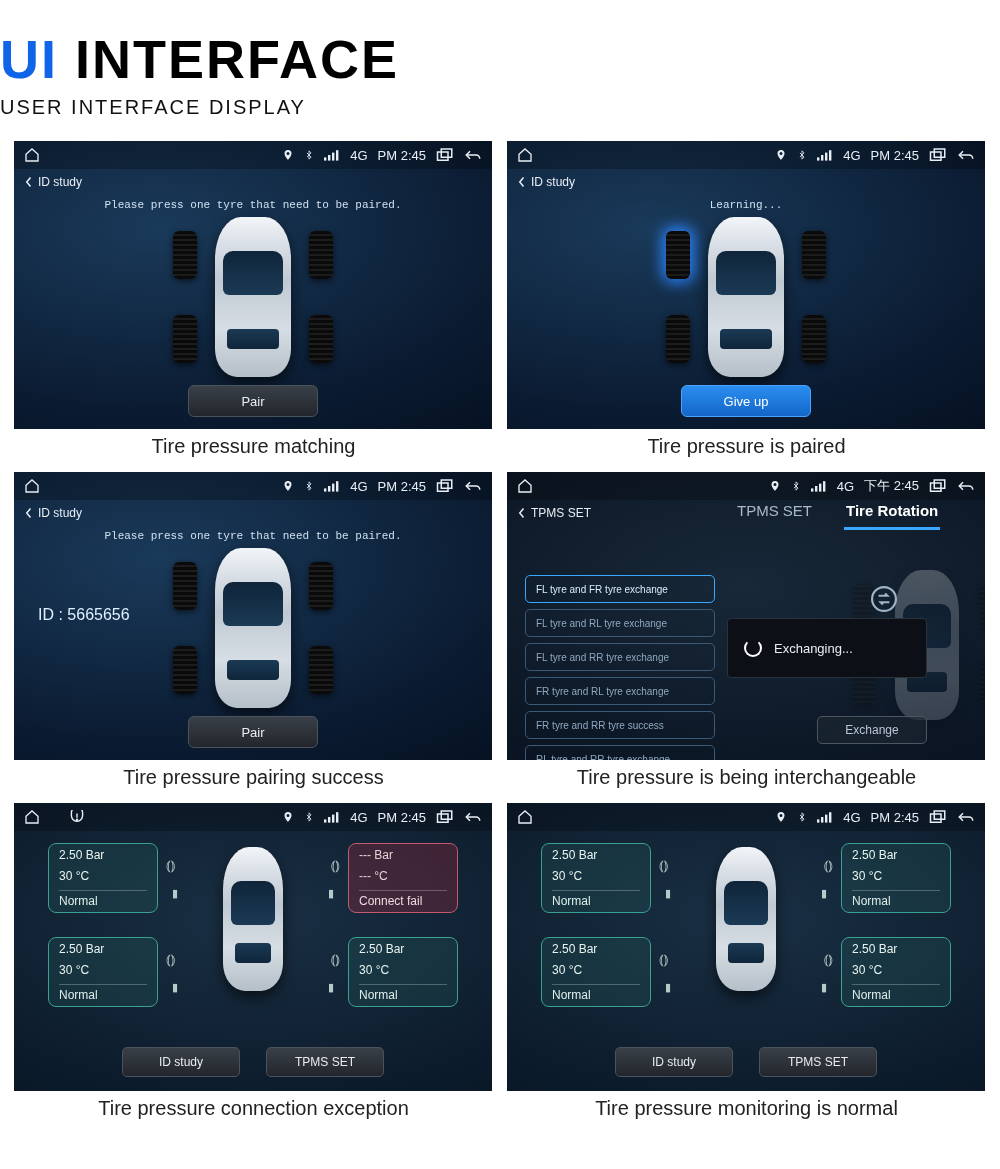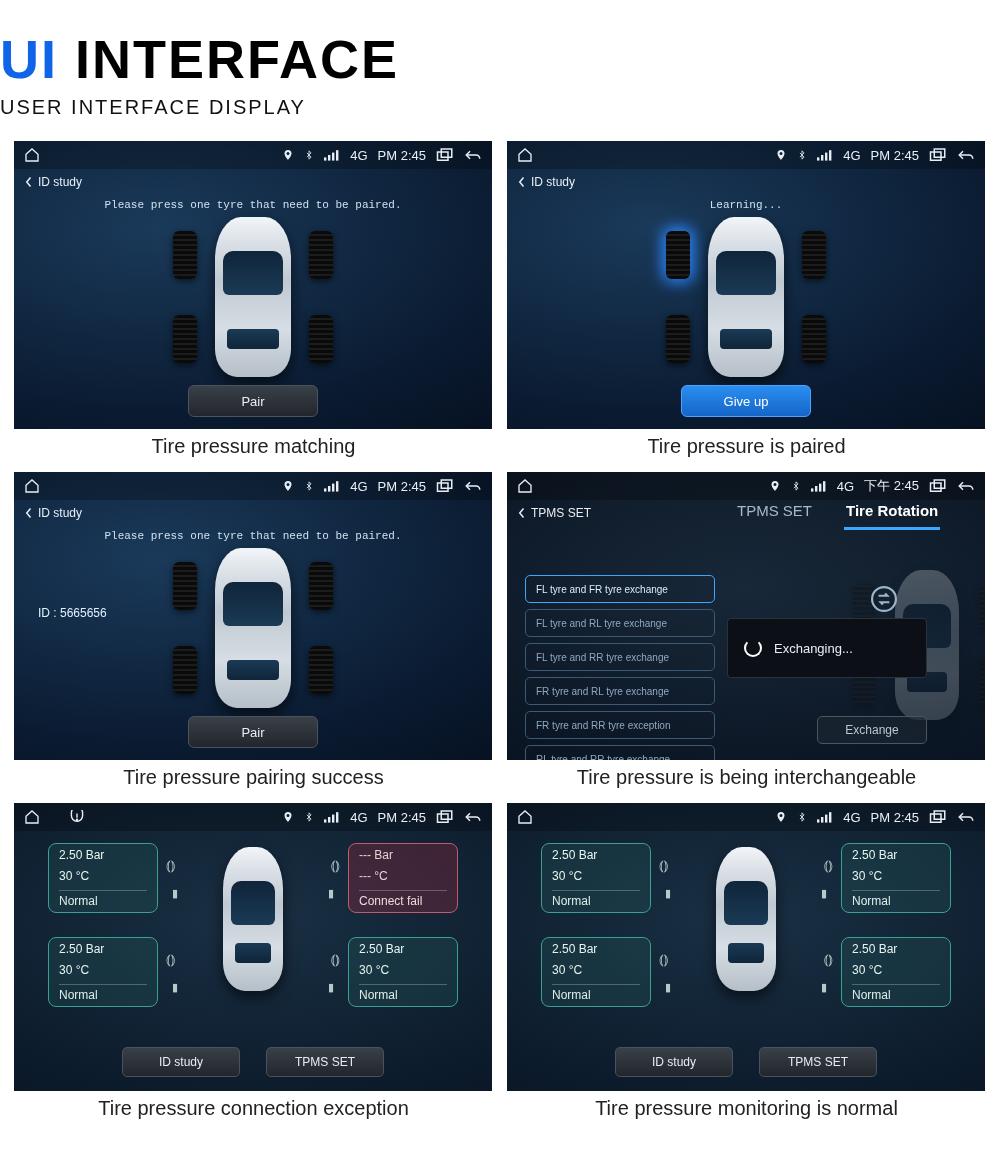--- a/index.html
+++ b/index.html
@@ -28,21 +28,21 @@
   .car-body::before { content: ""; position: absolute; top: 34px; left: 8px; right: 8px; height: 44px; background: linear-gradient(180deg,#0f253a,#1b3a55); border-radius: 10px 10px 6px 6px; } 
   .car-body::after { content: ""; position: absolute; bottom: 28px; left: 12px; right: 12px; height: 20px; background: linear-gradient(180deg,#1b3a55,#0f253a); border-radius: 4px; } 
   .tire { width: 24px; height: 48px; background: repeating-linear-gradient(0deg,#0a0a0a,#0a0a0a 3px,#1c1c1c 3px,#1c1c1c 5px); border-radius: 6px; position: absolute; box-shadow: 0 2px 6px rgba(0,0,0,0.6); }
   .tire.fl { left: -42px; top: 14px; } .tire.fr { right: -42px; top: 14px; }
   .tire.rl { left: -42px; bottom: 14px; } .tire.rr { right: -42px; bottom: 14px; }
   .tire.glow { box-shadow: 0 0 14px 4px #2e86ff, 0 2px 6px rgba(0,0,0,0.6); }
   
   .action-btn { position: absolute; bottom: 12px; left: 50%; transform: translateX(-50%); min-width: 130px; height: 32px; border-radius: 6px; display: flex; align-items: center; justify-content: center; font-size: 13px; cursor: pointer; }
   .btn-dark { background: linear-gradient(180deg,#3a4048,#22262c); border: 1px solid #4a525c; color: #e8edf2; }
   .btn-blue { background: linear-gradient(180deg,#2a8ef0,#1466c8); border: 1px solid #4aa4ff; color: #fff; }
-  .sideinfo { position: absolute; left: 24px; top: 80px; font-size: 12px; color: #e0f0ff; }
+  .sideinfo { position: absolute; left: 24px; top: 80px; font-size: 16px; color: #e0f0ff; }
   
   .tabs { padding: 0 0 0 90px; display: flex; gap: 30px; font-size: 15px; color: #aab8c8; margin-top: 2px; }
   .tabs .tab { padding: 4px 2px 8px; }
   .tabs .tab.active { color: #fff; font-weight: 600; border-bottom: 3px solid #3aa8ff; }
   .exchange-list { position: absolute; left: 18px; top: 49px; width: 190px; display: flex; flex-direction: column; gap: 6px; }
   .ex-item { height: 28px; border: 1px solid #3a5a78; border-radius: 5px; display: flex; align-items: center; padding: 0 10px; font-size: 10px; color: #8fa8c0; }
   .ex-item.sel { border-color: #3aa8ff; color: #d8ecff; }
   .s4-car { position: absolute; right: 26px; top: 44px; opacity: 0.25; }
   .s4-car .car-body { width: 64px; height: 150px; }
   .s4-car .tire { width: 22px; height: 46px; }
@@ -335,21 +335,21 @@
           <div class="tab">TPMS SET</div>
           <div class="tab active">Tire Rotation</div>
         </div>
       </div>
       <div class="content">
         <div class="exchange-list">
           <div class="ex-item sel">FL tyre and FR tyre exchange</div>
           <div class="ex-item">FL tyre and RL tyre exchange</div>
           <div class="ex-item">FL tyre and RR tyre exchange</div>
           <div class="ex-item">FR tyre and RL tyre exchange</div>
-          <div class="ex-item">FR tyre and RR tyre exception</div>
+          <div class="ex-item">FR tyre and RR tyre success</div>
           <div class="ex-item">RL tyre and RR tyre exchange</div>
         </div>
         <div class="s4-car car-wrap" style="left:auto; transform:none">
           <div class="car-body"></div>
           <div class="tire fl"></div>
           <div class="tire fr"></div>
           <div class="tire rl"></div>
           <div class="tire rr"></div>
         </div>
         <div class="s4-swap">

